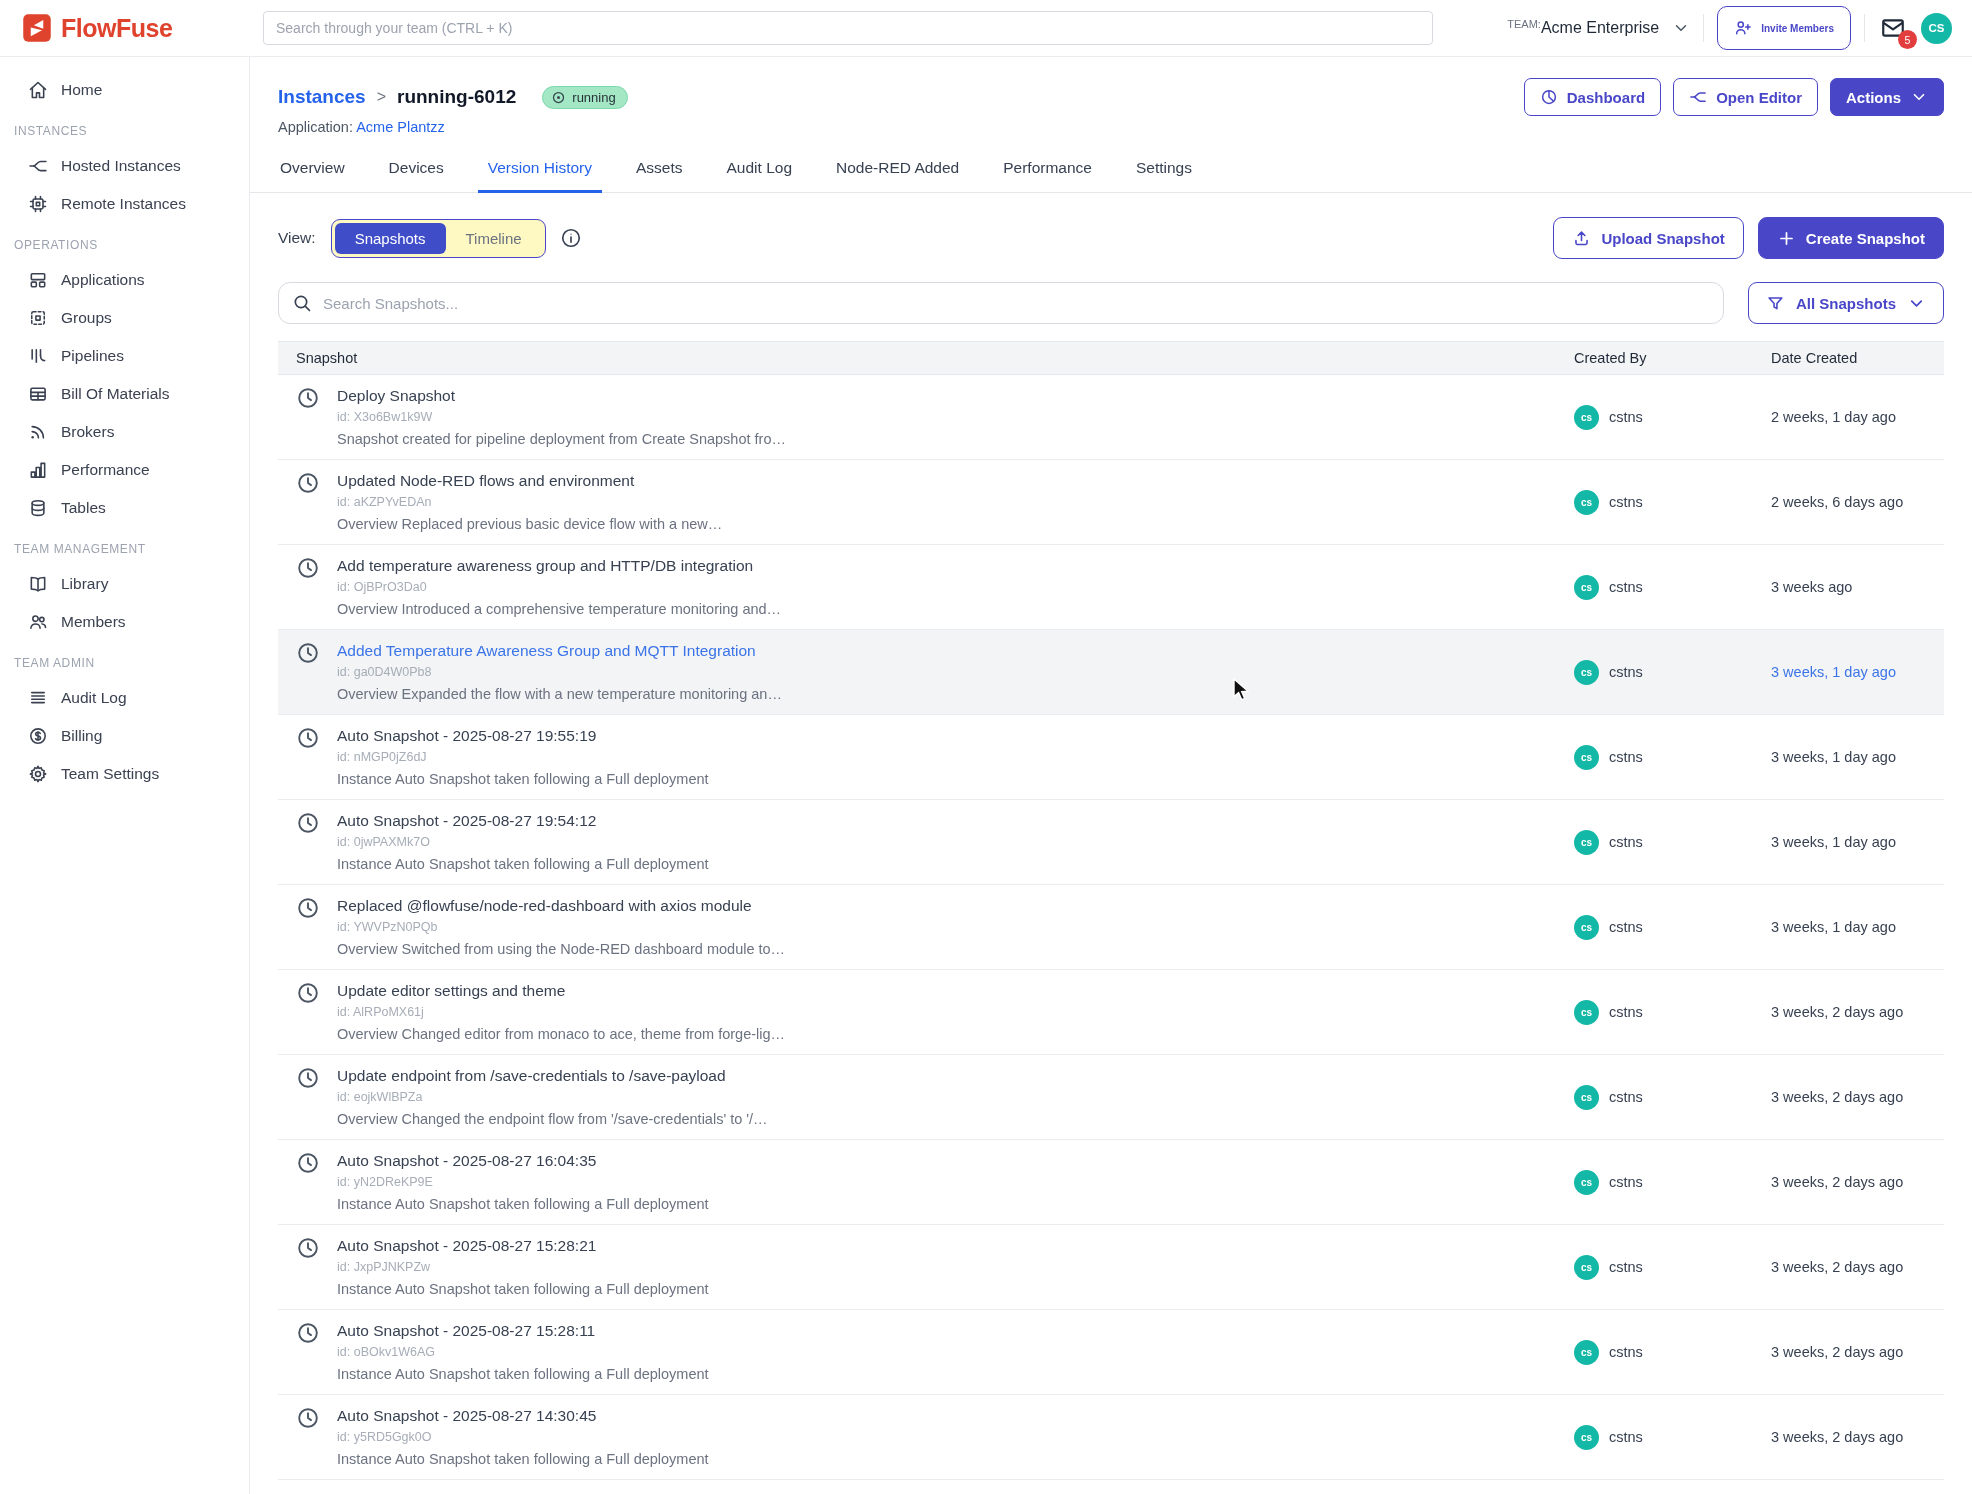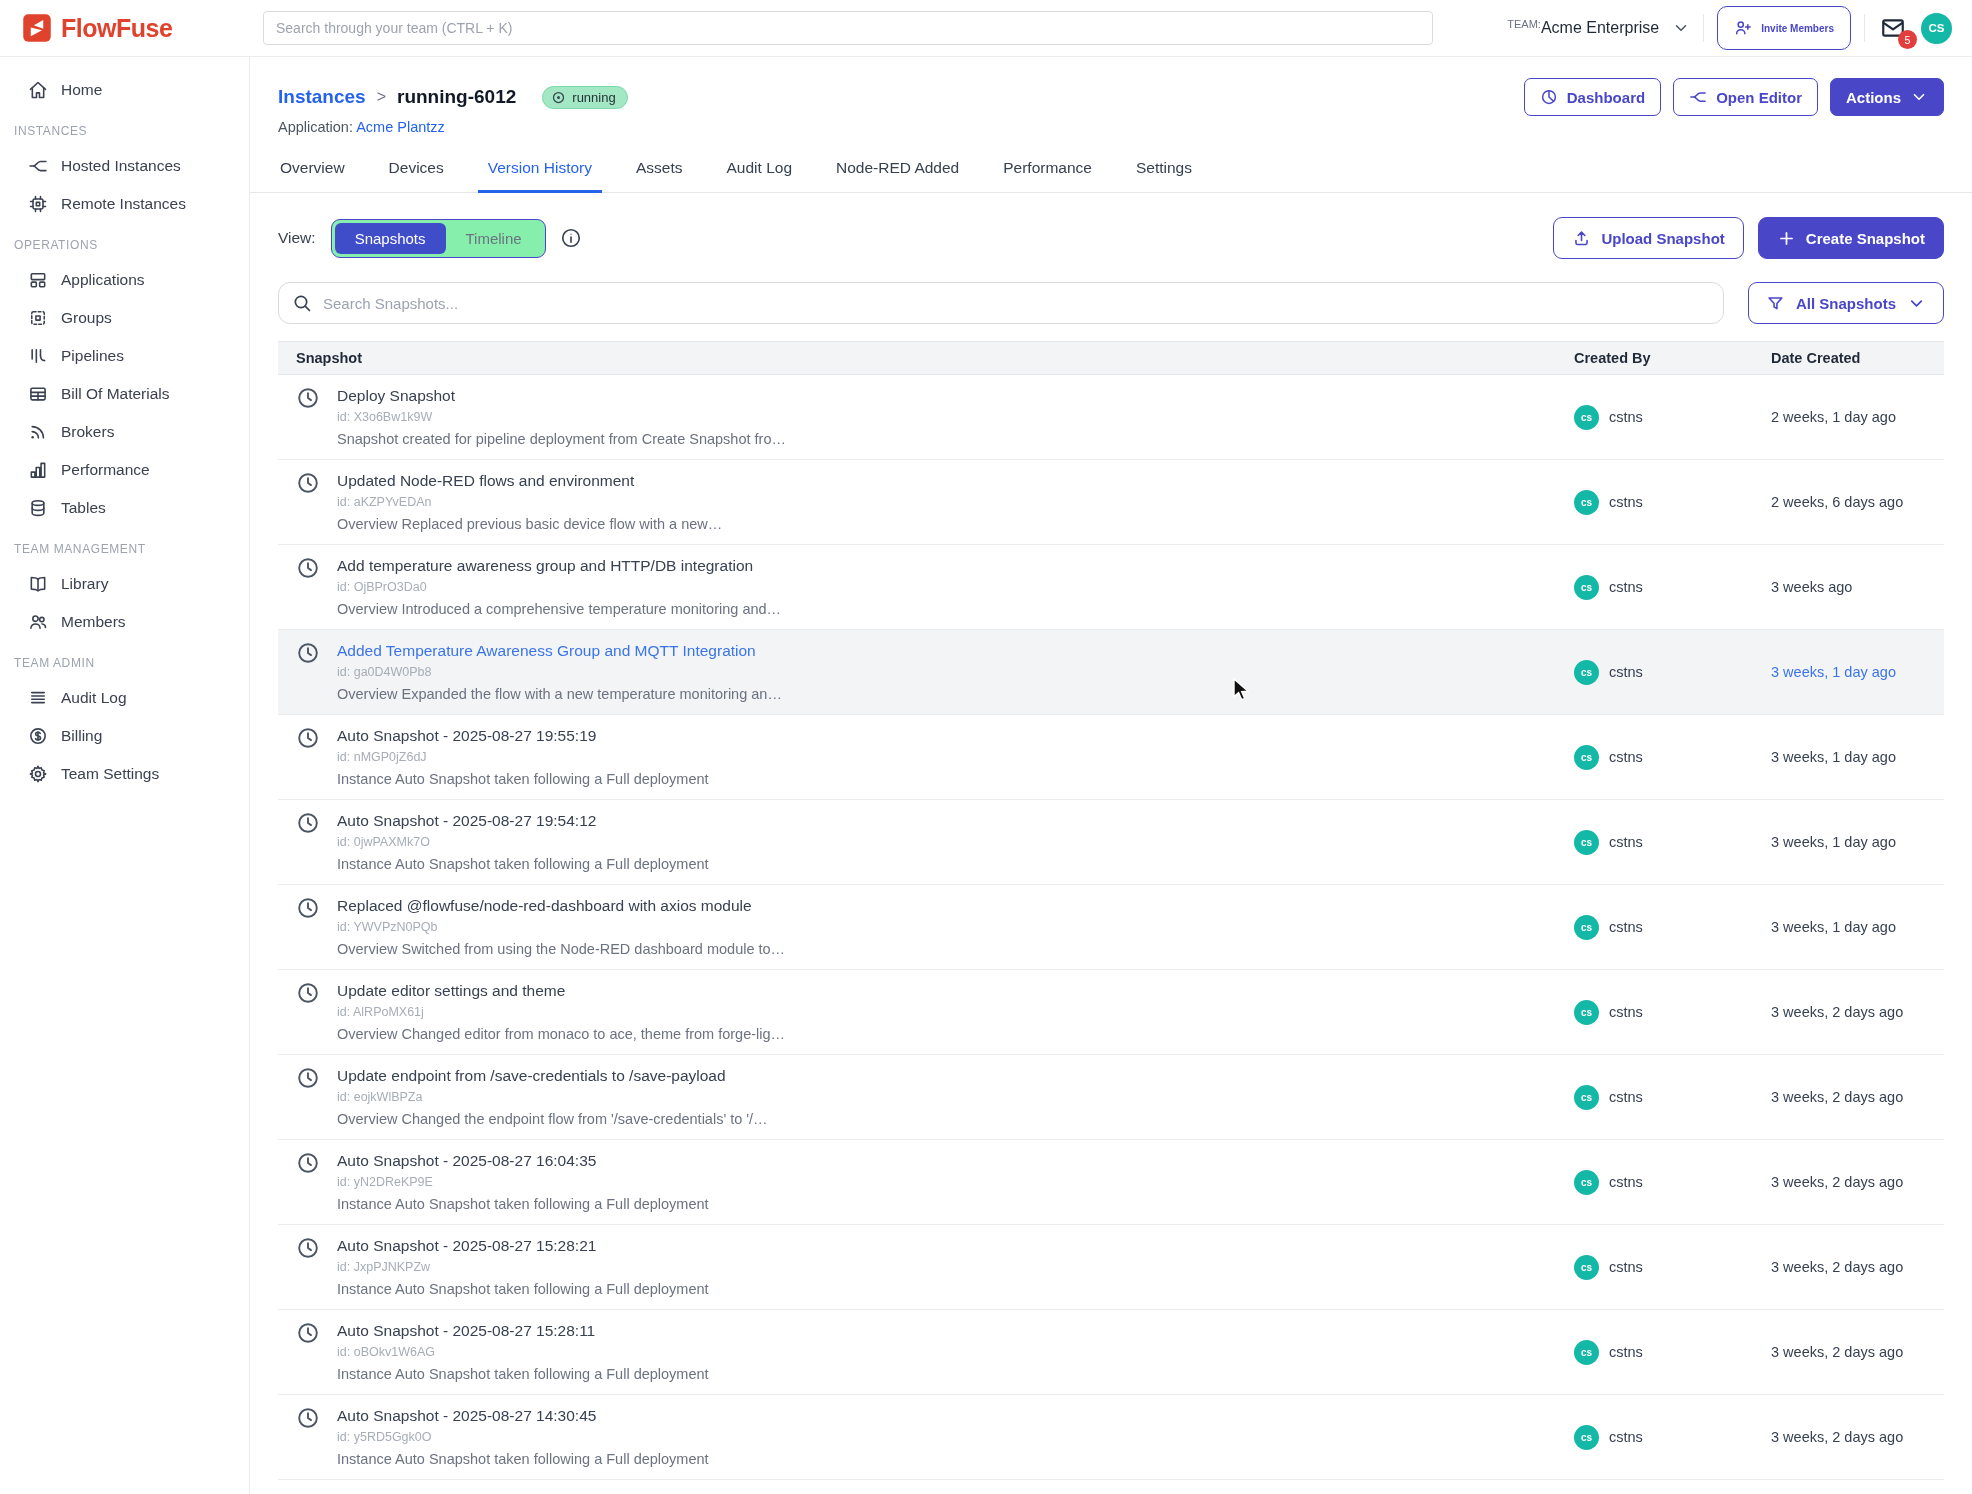--- a/index.html
+++ b/index.html
@@ -67,21 +67,21 @@
   .app-link { color:var(--link); cursor:pointer; text-decoration:none; }
 
   .tabs { display:flex; gap:40px; padding:0 28px; margin-top:20px; border-bottom:1px solid #E5E7EB; }
   .tab { font-size:15.5px; color:#374151; padding:4px 2px 15px; cursor:pointer; position:relative; white-space:nowrap; }
   .tab.active { color:var(--link); }
   .tab.active::after { content:""; position:absolute; left:-8px; right:-8px; bottom:-1px; height:3px; background:var(--link); }
 
   .body-wrap { padding:24px 28px 0; }
   .view-row { display:flex; align-items:center; }
   .view-label { font-size:15.5px; color:#374151; margin-right:15px; }
-  .toggle-group { display:flex; border:1px solid var(--accent); border-radius:9px; padding:3px; background:#86efac; }
+  .toggle-group { display:flex; border:1px solid var(--accent); border-radius:9px; padding:3px; background:#fef9c3; }
   .toggle-opt { padding:7px 20px; font-size:15px; border-radius:6px; color:#6B7280; cursor:pointer; }
   .toggle-opt.active { background:var(--toggle-active); color:#fff; }
   .info-btn { margin-left:14px; width:22px; height:22px; color:#374151; cursor:pointer; }
   .view-actions { margin-left:auto; display:flex; gap:14px; }
   .vbtn { display:flex; align-items:center; gap:10px; height:42px; padding:0 18px; border-radius:9px;
     font-size:15px; font-weight:bold; font-family:"Liberation Sans",sans-serif; cursor:pointer; }
   .vbtn .icon { width:19px; height:19px; }
 
   .search-row { margin-top:23px; display:flex; align-items:center; gap:24px; }
   .search-box { flex:1; height:42px; border:1px solid #D7DBE0; border-radius:12px; display:flex;
@@ -92,21 +92,21 @@
   .search-box input::placeholder { color:#9CA3AF; }
   .filter-btn { display:flex; align-items:center; gap:11px; height:42px; padding:0 17px; border-radius:9px;
     border:1px solid var(--accent); color:var(--accent); background:#fff; font-size:15px; font-weight:bold;
     font-family:"Liberation Sans",sans-serif; cursor:pointer; }
   .filter-btn .icon { width:19px; height:19px; }
 
   
   .table { margin-top:17px; }
   .thead { display:flex; background:#F3F4F6; border-top:1px solid #E4E7EB; border-bottom:1px solid #E4E7EB;
     align-items:center; height:34px; }
-  .th { font-size:14.5px; font-weight:bold; color:#1F2937; }
+  .th { font-size:14.5px; font-weight:normal; color:#1F2937; }
   .col-snap { flex:1; padding-left:18px; min-width:0; }
   .col-user { width:197px; flex:0 0 197px; }
   .col-date { width:173px; flex:0 0 173px; }
   .row { display:flex; align-items:center; min-height:85px; border-bottom:1px solid #EAECEF; cursor:pointer; }
   .row.highlight { background:#F3F4F6; }
   .row.highlight .row-title, .row.highlight .date-cell { color:#3B74E8; }
   .cell-snap { display:flex; align-items:flex-start; gap:17px; }
   .clock { width:24px; height:24px; color:#4B5563; }
   .snap-text { min-width:0; }
   .row-title { font-size:15.5px; color:#374151; line-height:20px; margin-bottom:3px; }

